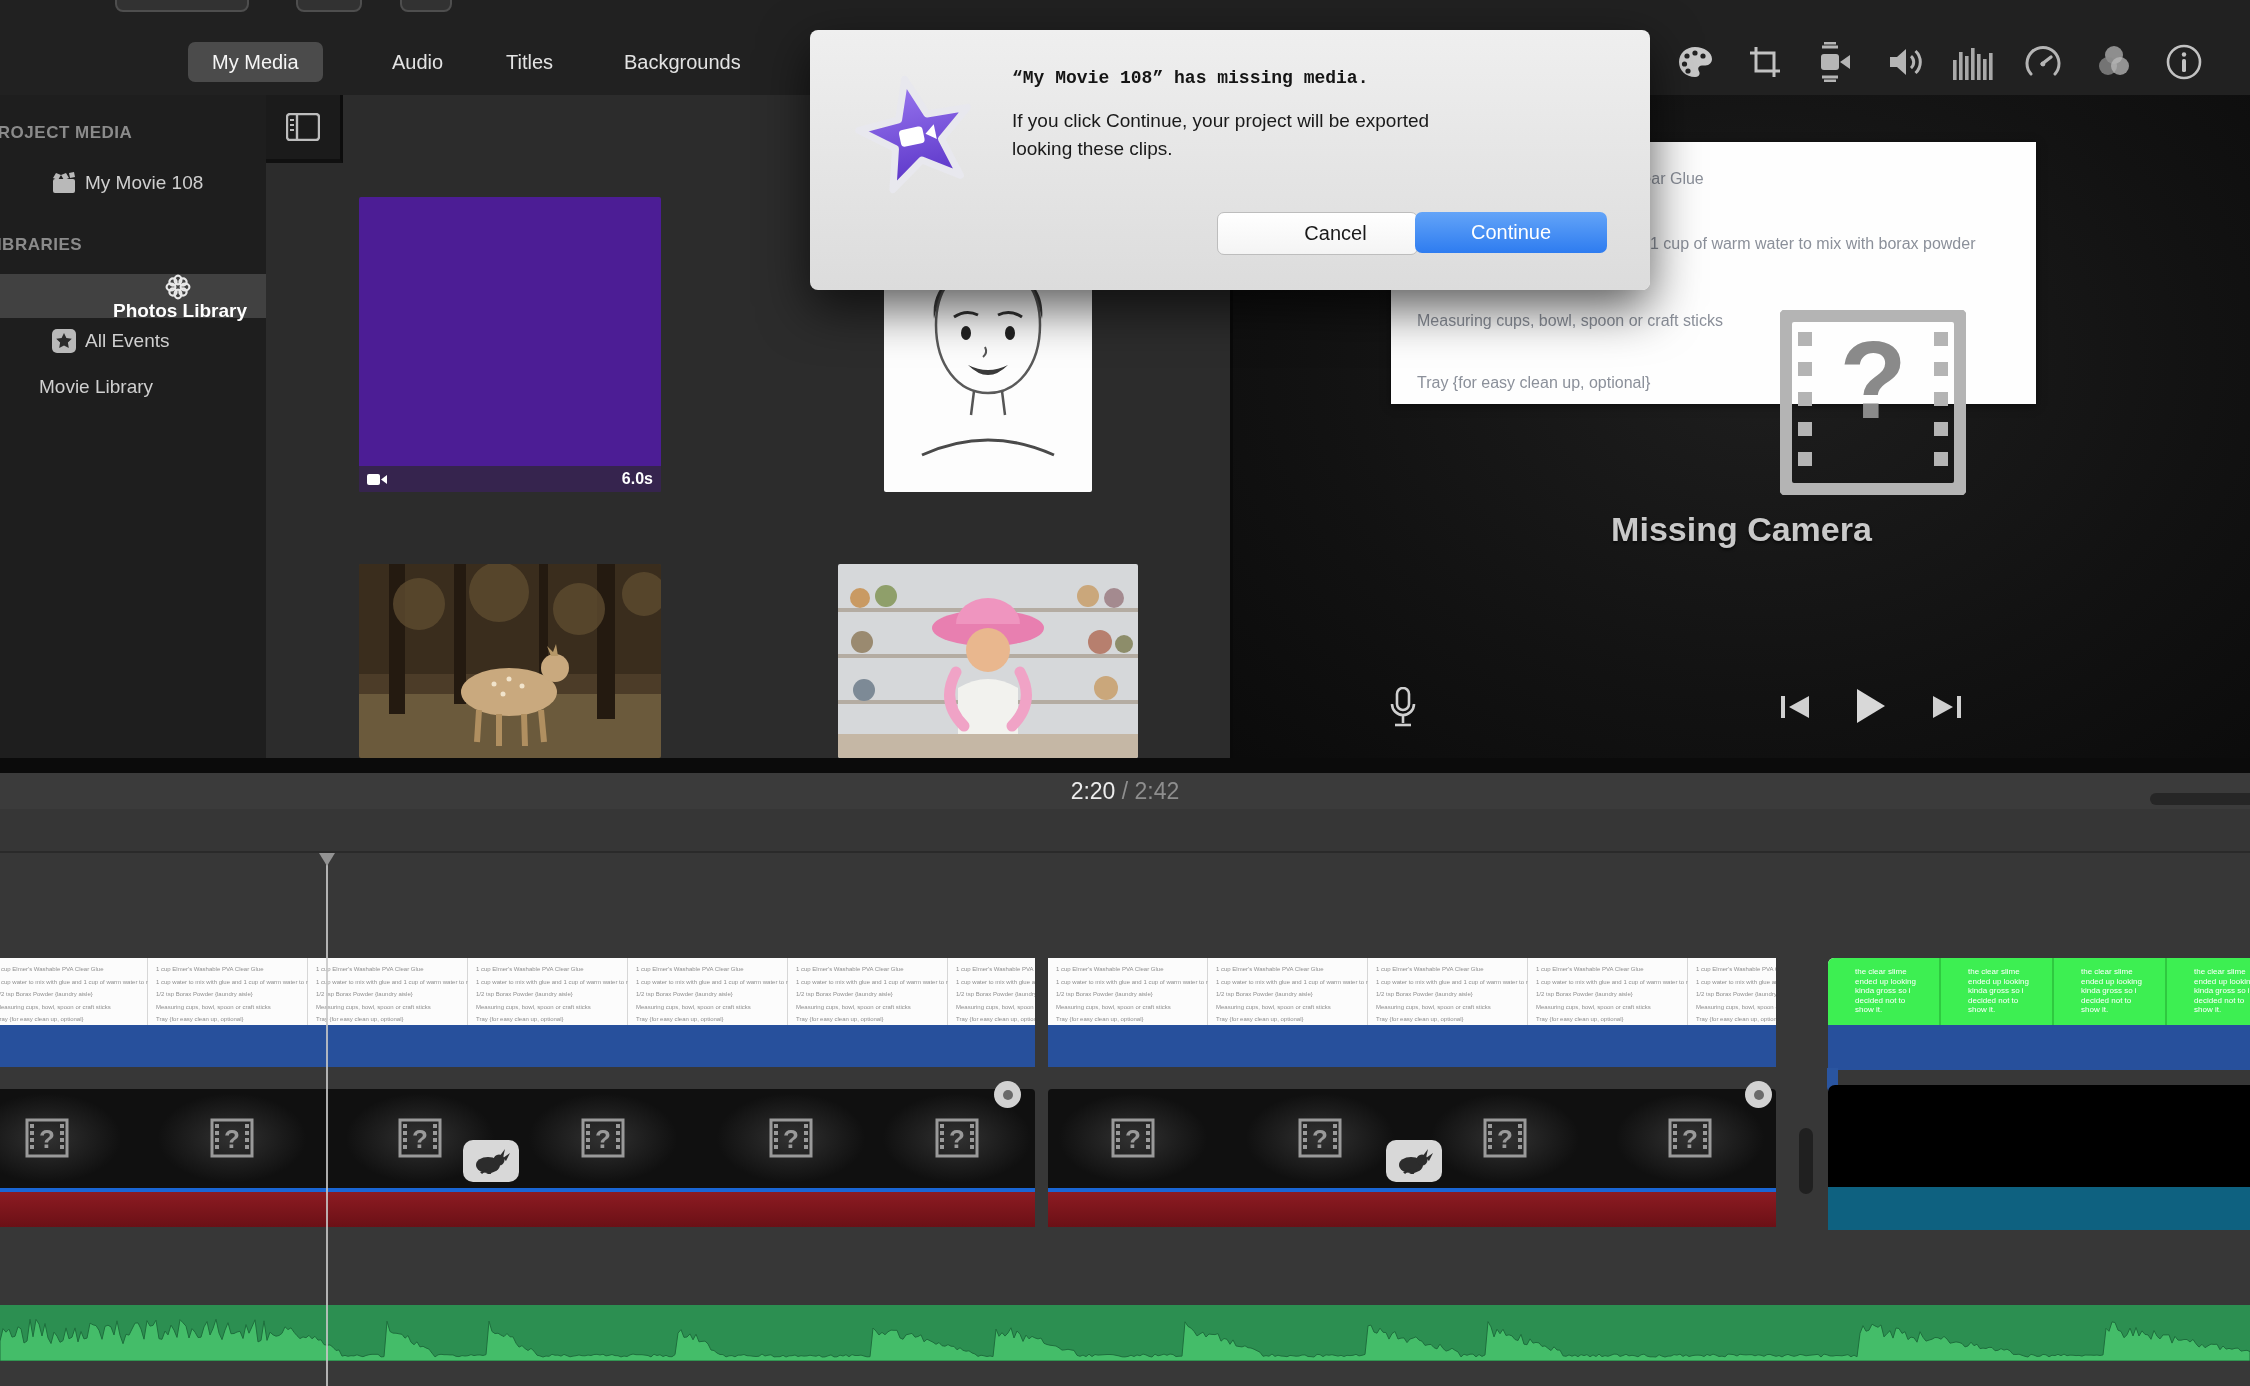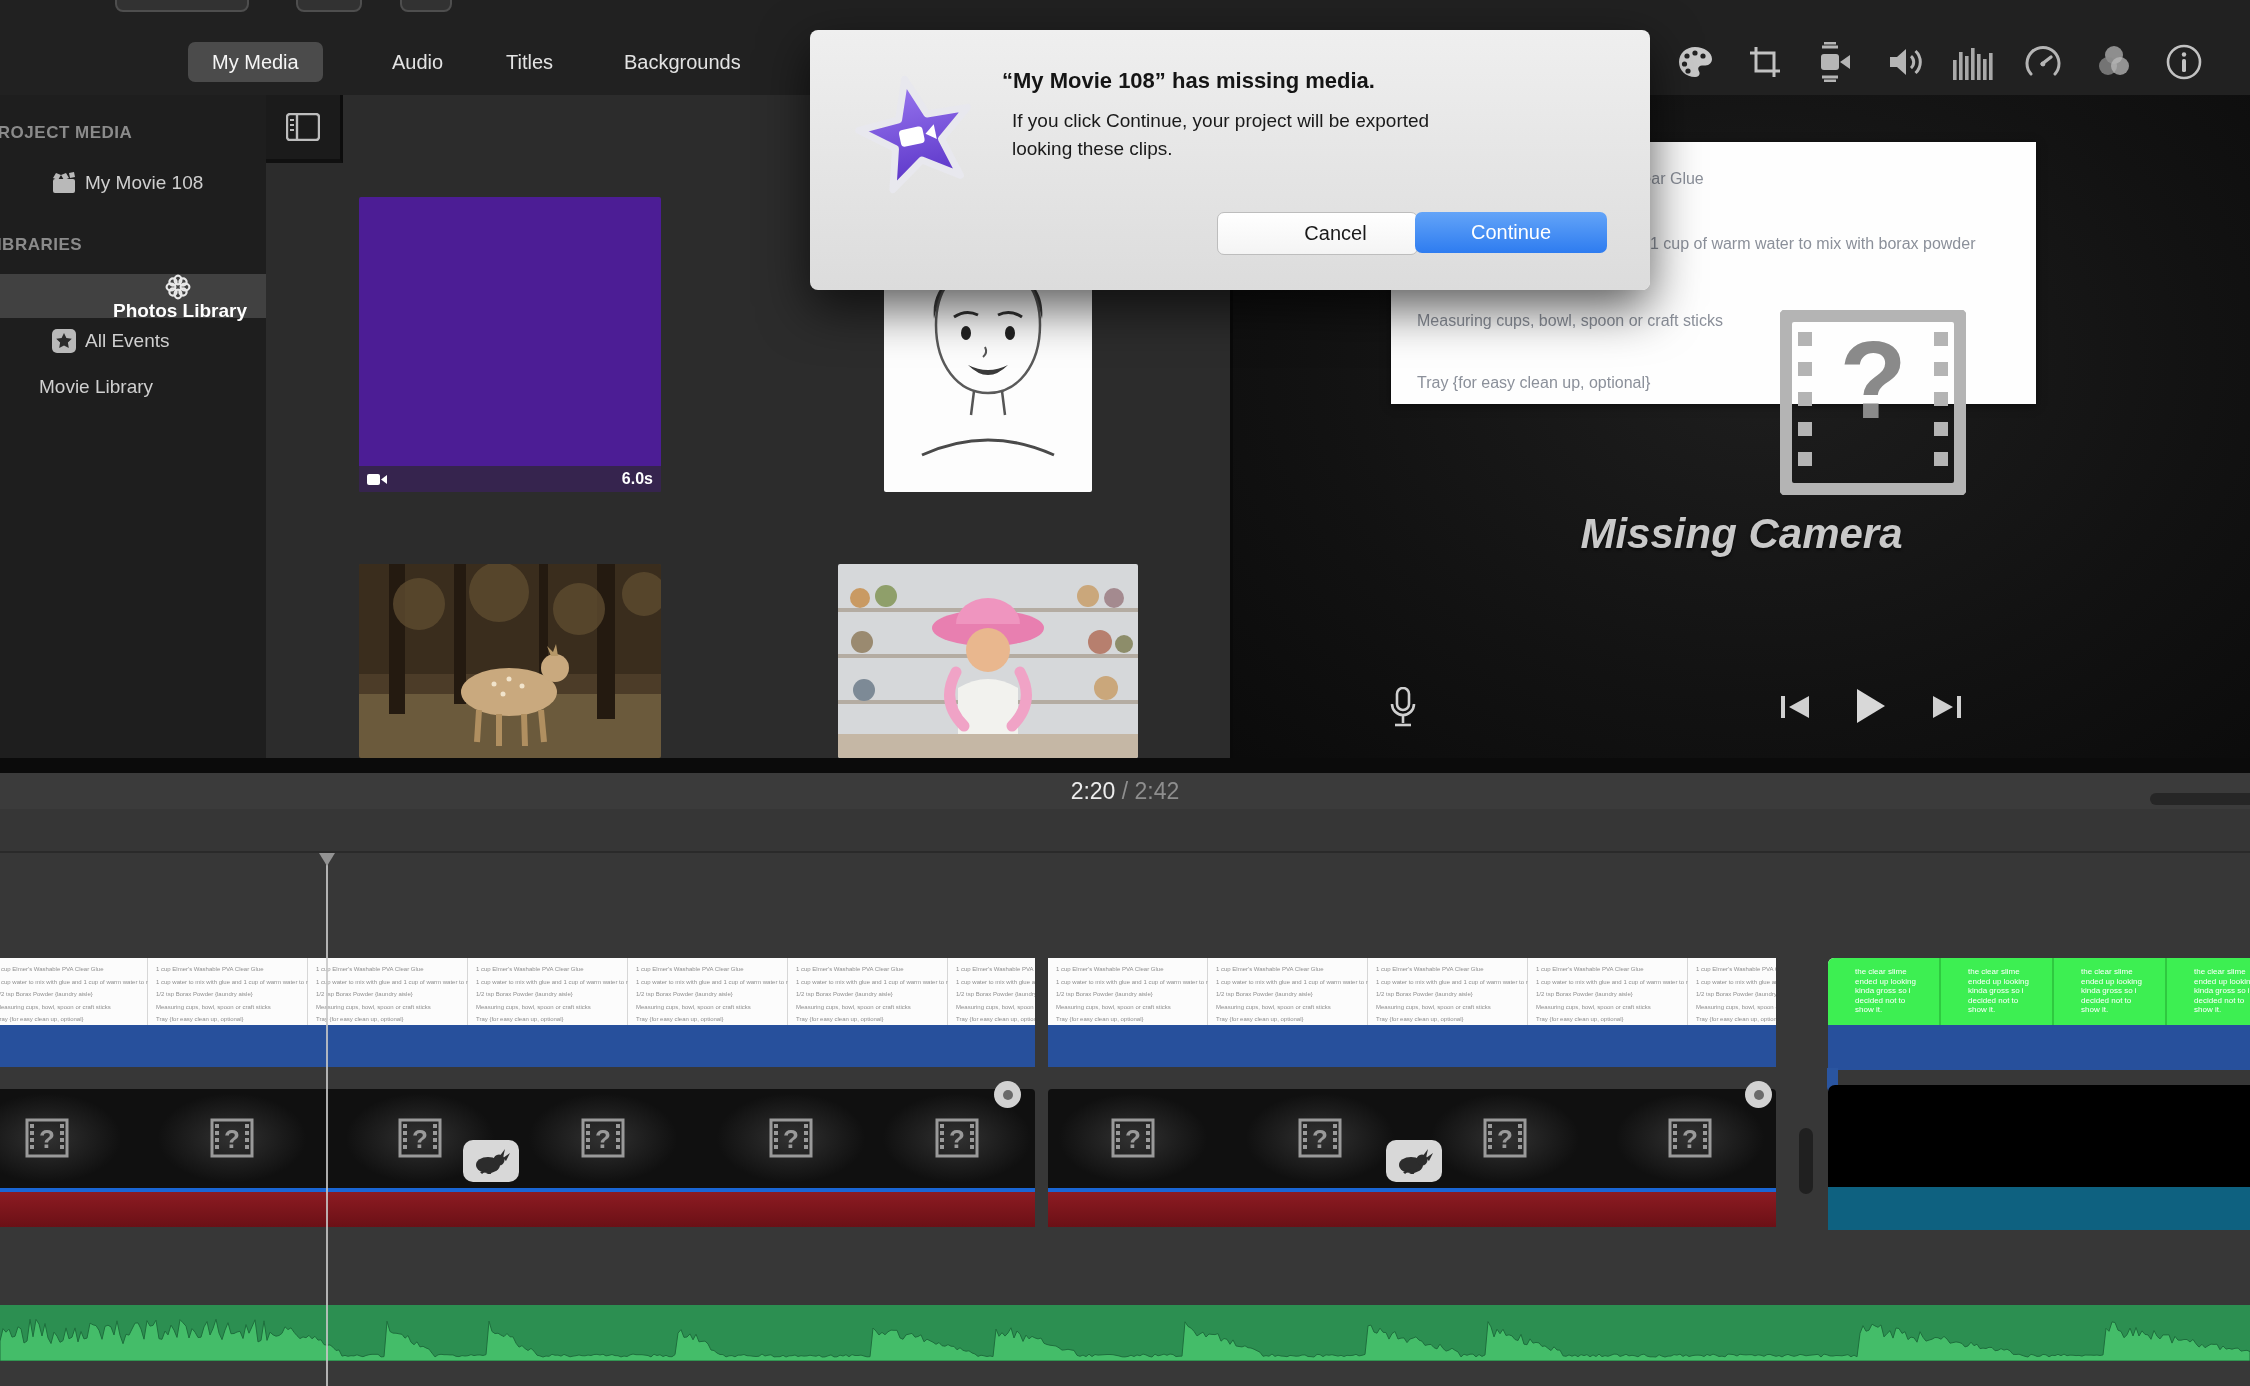--- a/index.html
+++ b/index.html
@@ -29,22 +29,22 @@
   .crumb-sep{width:26px;height:52px;}
   .thumb{position:absolute;border-radius:2px;overflow:hidden;}
   .thumb-bar{position:absolute;left:0;bottom:0;width:100%;height:26px;background:rgba(40,40,34,.62);
              color:#fff;display:flex;align-items:center;font-size:16px;font-weight:bold;}
   
   #viewer{left:1233px;top:95px;width:1017px;height:663px;
           background:radial-gradient(ellipse at 52% 40%, #1e1e1e 0%, #121212 60%, #0b0b0b 100%);}
   #white-card{left:158px;top:47px;width:645px;height:262px;background:#fefefe;box-shadow:0 2px 8px rgba(0,0,0,.5);}
   .card-line{position:absolute;left:26px;color:#8b909a;font-size:16px;white-space:nowrap;}
   #film-q{left:547px;top:215px;width:186px;height:185px;}
-  #missing-label{left:0;top:415px;width:1017px;text-align:center;color:#c9c9c9;font-size:42px;font-weight:bold;
-                 text-shadow:0 2px 3px rgba(0,0,0,.6);font-style:italic;}
+  #missing-label{left:0;top:415px;width:1017px;text-align:center;color:#c9c9c9;font-size:34px;font-weight:bold;
+                 text-shadow:0 2px 3px rgba(0,0,0,.6);}
   .transport{position:absolute;display:flex;align-items:center;justify-content:center;}
   
   #tl-black{left:0;top:758px;width:2250px;height:15px;background:#0b0b0b;}
   #timebar{left:0;top:773px;width:2250px;height:36px;background:#3b3b3b;font-size:23px;}
   #tl-upper{left:0;top:809px;width:2250px;height:42px;background:#363636;border-bottom:2px solid #2a2a2a;}
   #tracks{left:0;top:853px;width:2250px;height:533px;background:#373737;}
   
   .band-thumbs{position:absolute;top:958px;height:67px;display:flex;overflow:hidden;background:#fcfcfc;}
   .wseg{flex:none;width:160px;height:67px;background:#fcfcfc;border-right:1px solid #d7d7d7;
         padding:5px 0 0 8px;box-sizing:border-box;}
@@ -69,21 +69,21 @@
               color:#fff;font-size:21px;display:flex;align-items:center;padding-left:6px;box-sizing:border-box;}
   #music-wave{left:0;top:1305px;width:2250px;height:56px;background:#2c8f51;}
   #below-music{left:0;top:1361px;width:2250px;height:25px;background:#383838;}
   
   #playhead-line{left:326px;top:853px;width:2px;height:533px;background:rgba(200,200,200,.85);}
   #playhead-tri{left:319px;top:853px;width:0;height:0;border-left:8px solid transparent;
       border-right:8px solid transparent;border-top:13px solid #939393;}
   
   #dialog{left:810px;top:30px;width:840px;height:260px;border-radius:8px;
           background:linear-gradient(#efefef,#dcdcdc);box-shadow:0 18px 50px rgba(0,0,0,.65);}
-  #dlg-title{position:absolute;left:192px;top:38px;font-size:22px;font-weight:bold;color:#151515;}
+  #dlg-title{position:absolute;left:202px;top:38px;font-size:18px;font-weight:bold;color:#151515;font-family:Liberation Mono, monospace;}
   #dlg-b1{position:absolute;left:202px;top:80px;font-size:19px;color:#1a1a1a;}
   #dlg-b2{position:absolute;left:202px;top:108px;font-size:19px;color:#1a1a1a;}
   .dlg-btn{position:absolute;top:182px;height:41px;border-radius:7px;font-size:20px;
            display:flex;align-items:center;justify-content:center;}
   #btn-cancel{left:407px;width:163px;background:linear-gradient(#ffffff,#f4f4f4);border:1px solid #bdbdbd;color:#1a1a1a;padding-left:36px;}
   #btn-continue{left:605px;width:192px;background:linear-gradient(#63a4f8,#2e7cf0);color:#fff;}
   svg{display:block;}
 </style>
 </head>
 <body>

